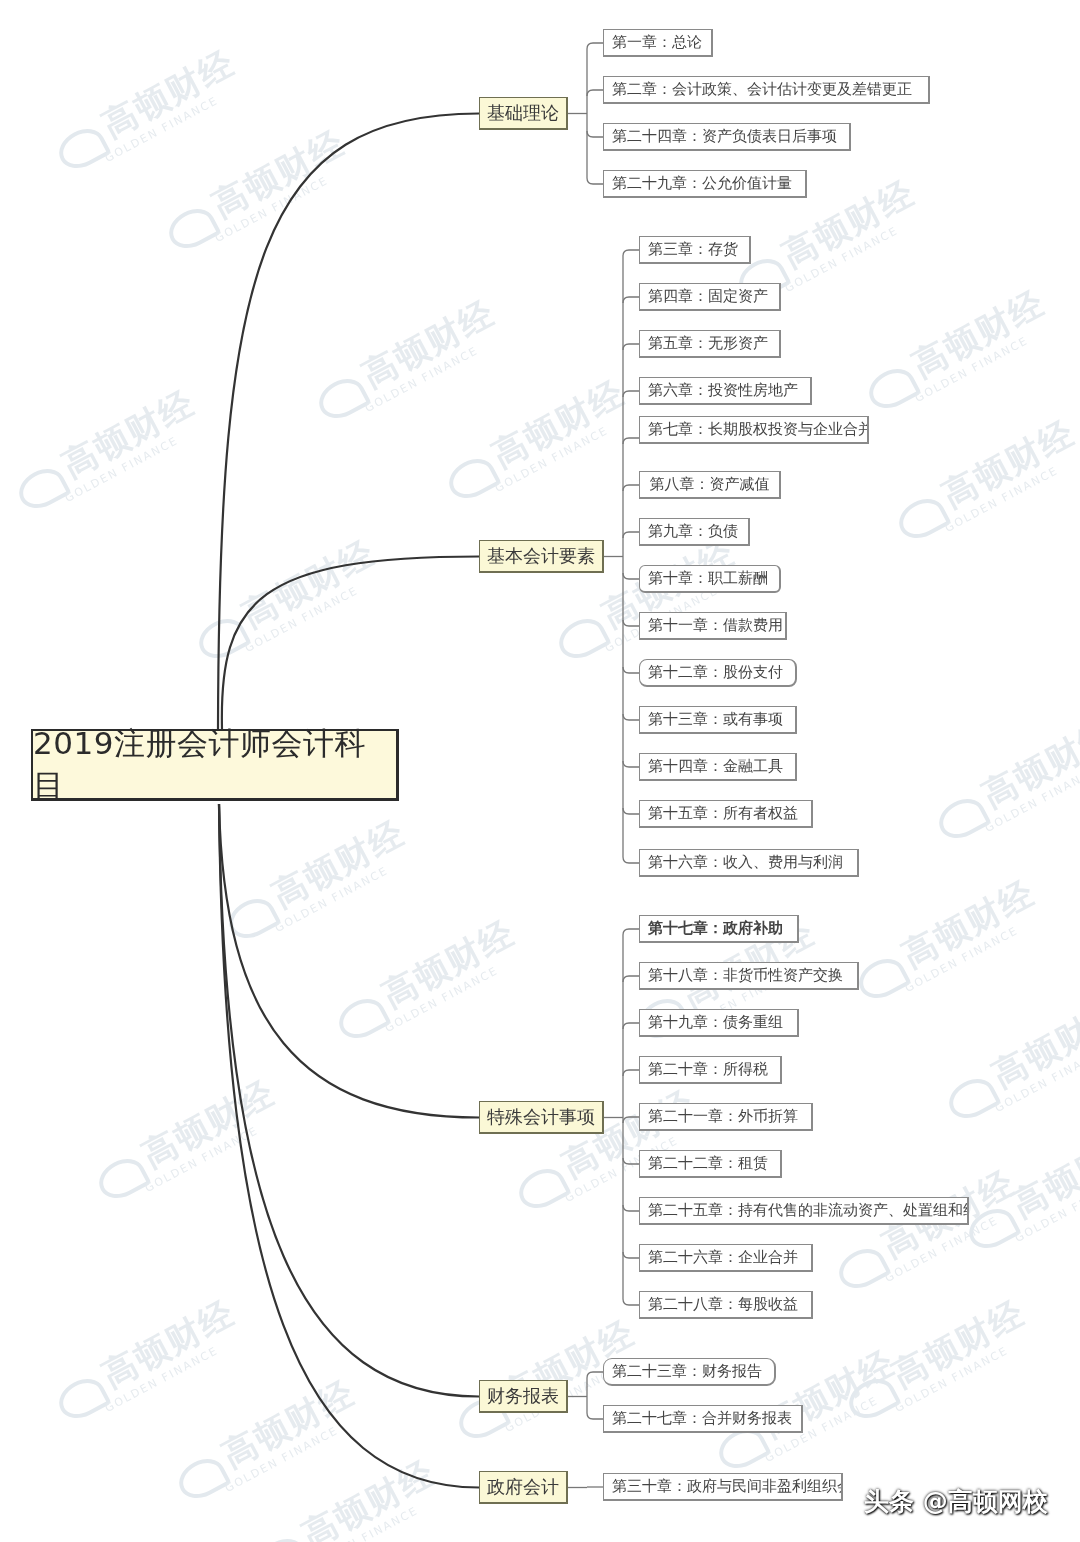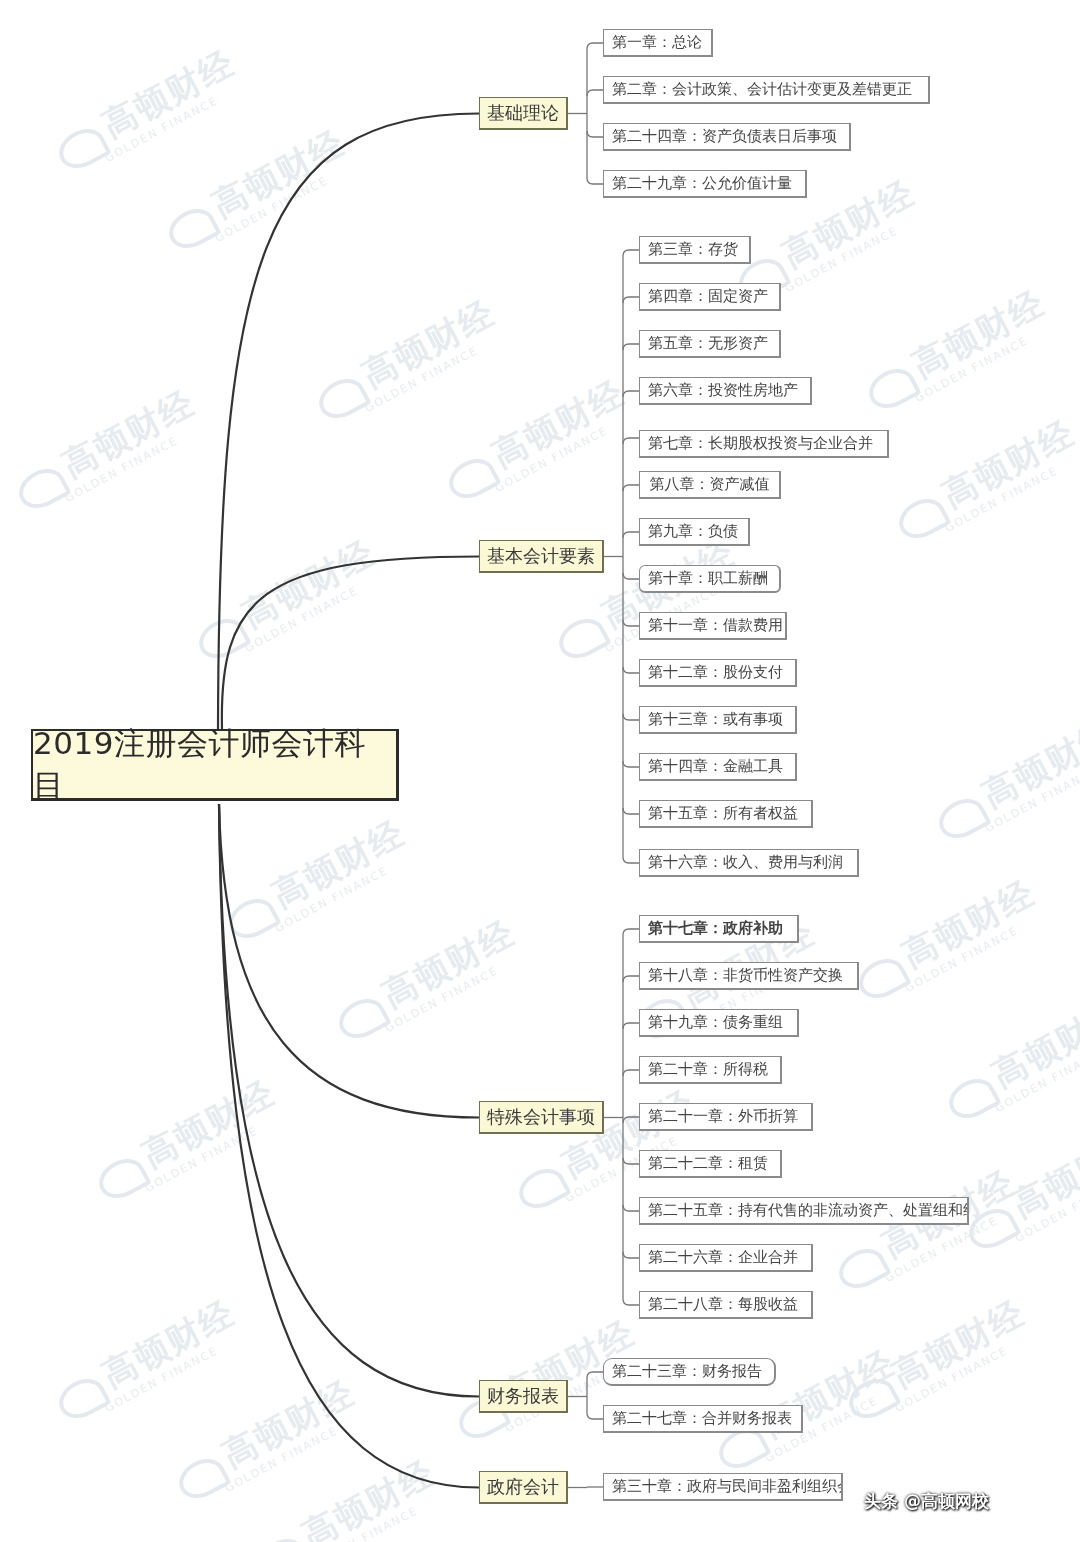--- a/index.html
+++ b/index.html
@@ -19,21 +19,21 @@
           font-size:31px; color:#2b2b2b; letter-spacing:0.5px; }
   .branch { position:absolute; height:33px; background:#fbf8d6; border:1px solid #6f6f52;
             border-right:2px solid #6f6f52; border-bottom:2px solid #6f6f52;
             box-sizing:border-box; display:flex; align-items:center; justify-content:center;
             font-size:18px; color:#3a3a3a; }
   .leaf { position:absolute; height:28px; background:#ffffff; border:1px solid #8a8a8a;
           border-right:2px solid #8a8a8a; border-bottom:2px solid #8a8a8a;
           box-sizing:border-box; display:flex; align-items:center; padding:0 8px;
           font-size:15px; color:#444444; white-space:nowrap; overflow:hidden; }
   .overlay { position:absolute; left:864px; top:1481px; height:40px; display:flex; align-items:center;
-             font-size:17px; font-weight:bold; color:#ffffff; white-space:nowrap;
+             font-size:25px; font-weight:bold; color:#ffffff; white-space:nowrap;
              text-shadow:0 0 3px #000, 1px 1px 2px #000; }
   .overlay .ov-bg { position:absolute; left:22px; top:6px; width:174px; height:30px; background:#707070; z-index:-1; }
 </style>
 </head>
 <body>
 
 <div id="wm">
     <div class="wm-item" style="left: 60px; top: 130px;"><span class="wm-logo"></span><span class="wm-cn">高顿财经</span><span class="wm-en">GOLDEN FINANCE</span></div>
     <div class="wm-item" style="left: 170px; top: 210px;"><span class="wm-logo"></span><span class="wm-cn">高顿财经</span><span class="wm-en">GOLDEN FINANCE</span></div>
     <div class="wm-item" style="left: 320px; top: 380px;"><span class="wm-logo"></span><span class="wm-cn">高顿财经</span><span class="wm-en">GOLDEN FINANCE</span></div>
@@ -149,36 +149,36 @@
     </div>
     <div class="leaf" style="left: 639px; top: 283px; width: 142px;">
       <span>第四章：固定资产</span>
     </div>
     <div class="leaf" style="left: 639px; top: 330px; width: 142px;">
       <span>第五章：无形资产</span>
     </div>
     <div class="leaf" style="left: 639px; top: 377px; width: 173px;">
       <span>第六章：投资性房地产</span>
     </div>
-    <div class="leaf" style="left: 639px; top: 430px; width: 250px;">
+    <div class="leaf" style="left: 639px; top: 416px; width: 230px;">
       <span>第七章：长期股权投资与企业合并</span>
     </div>
     <div class="leaf" style="left: 639px; top: 471px; width: 142px; justify-content: center;">
       <span>第八章：资产减值</span>
     </div>
     <div class="leaf" style="left: 639px; top: 518px; width: 111px;">
       <span>第九章：负债</span>
     </div>
     <div class="leaf" style="left: 639px; top: 565px; width: 142px; border-radius: 6px;">
       <span>第十章：职工薪酬</span>
     </div>
     <div class="leaf" style="left: 639px; top: 612px; width: 148px;">
       <span>第十一章：借款费用</span>
     </div>
-    <div class="leaf" style="left: 639px; top: 659px; width: 158px;">
+    <div class="leaf" style="left: 639px; top: 659px; width: 158px; border-radius: 8px;">
       <span>第十二章：股份支付</span>
     </div>
     <div class="leaf" style="left: 639px; top: 706px; width: 158px;">
       <span>第十三章：或有事项</span>
     </div>
     <div class="leaf" style="left: 639px; top: 753px; width: 158px;">
       <span>第十四章：金融工具</span>
     </div>
     <div class="leaf" style="left: 639px; top: 800px; width: 174px;">
       <span>第十五章：所有者权益</span>

